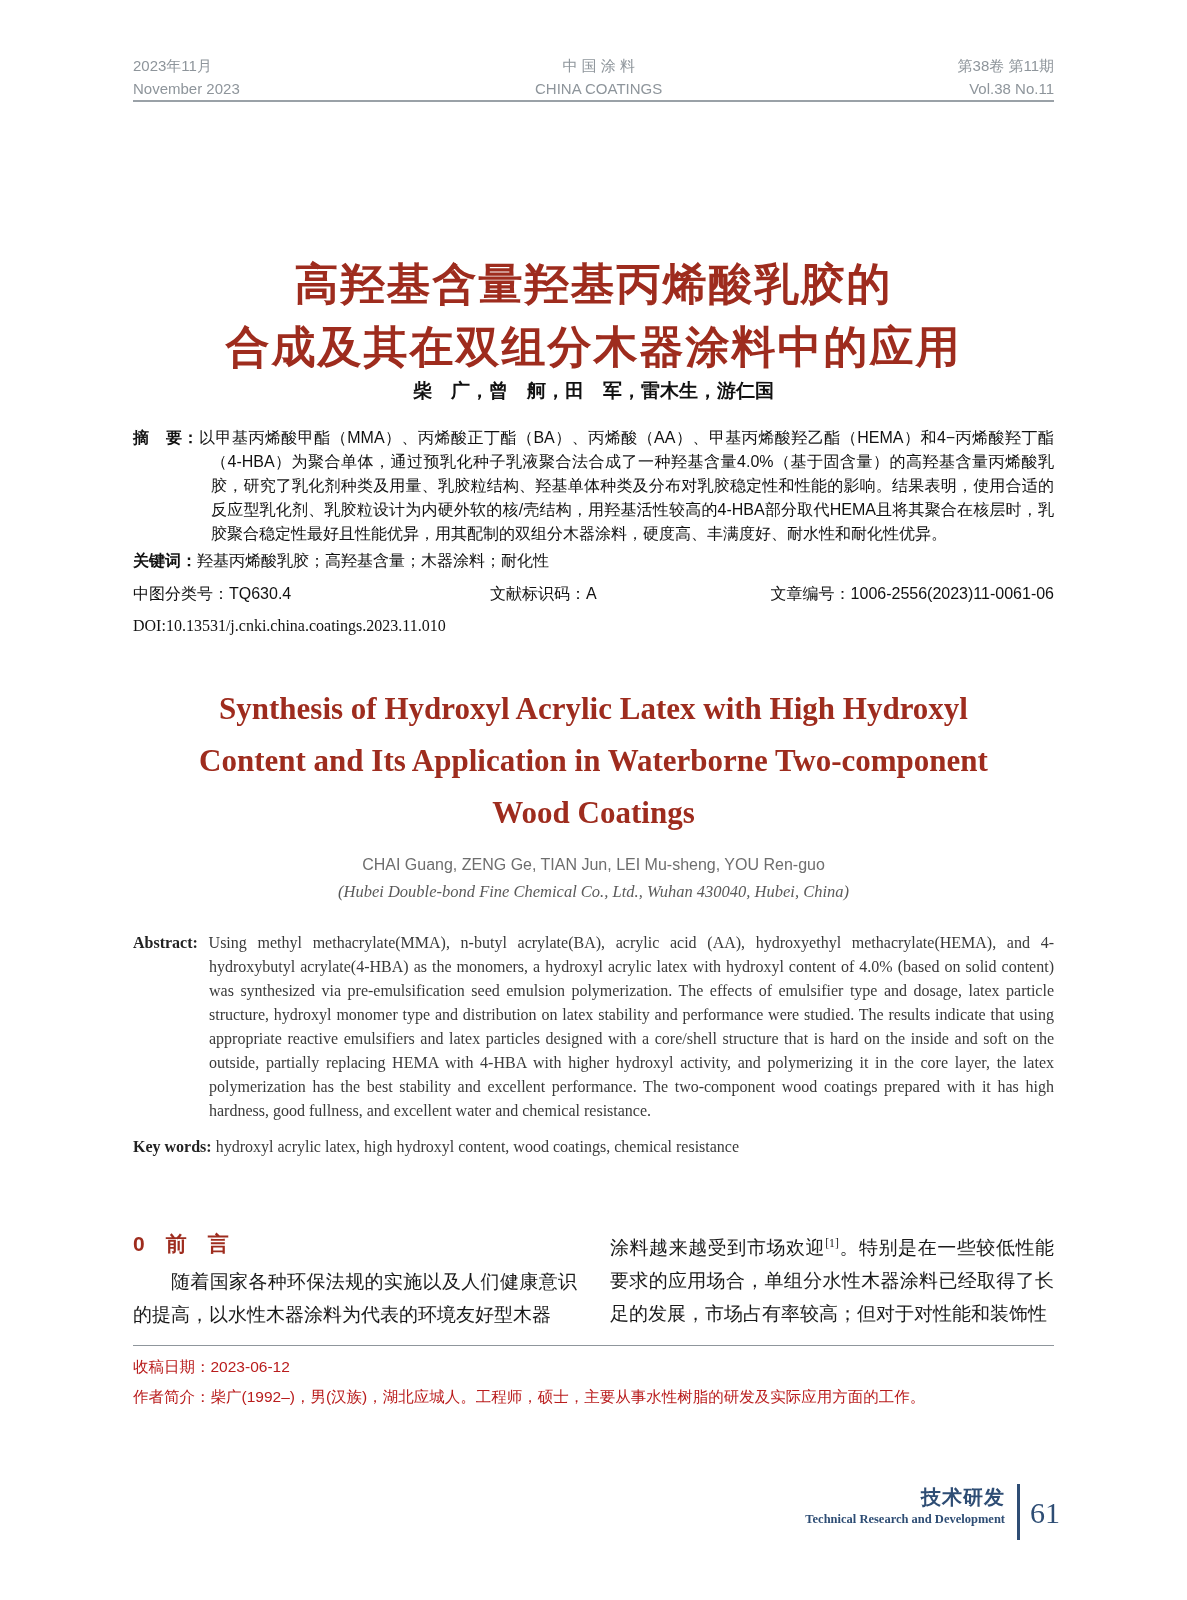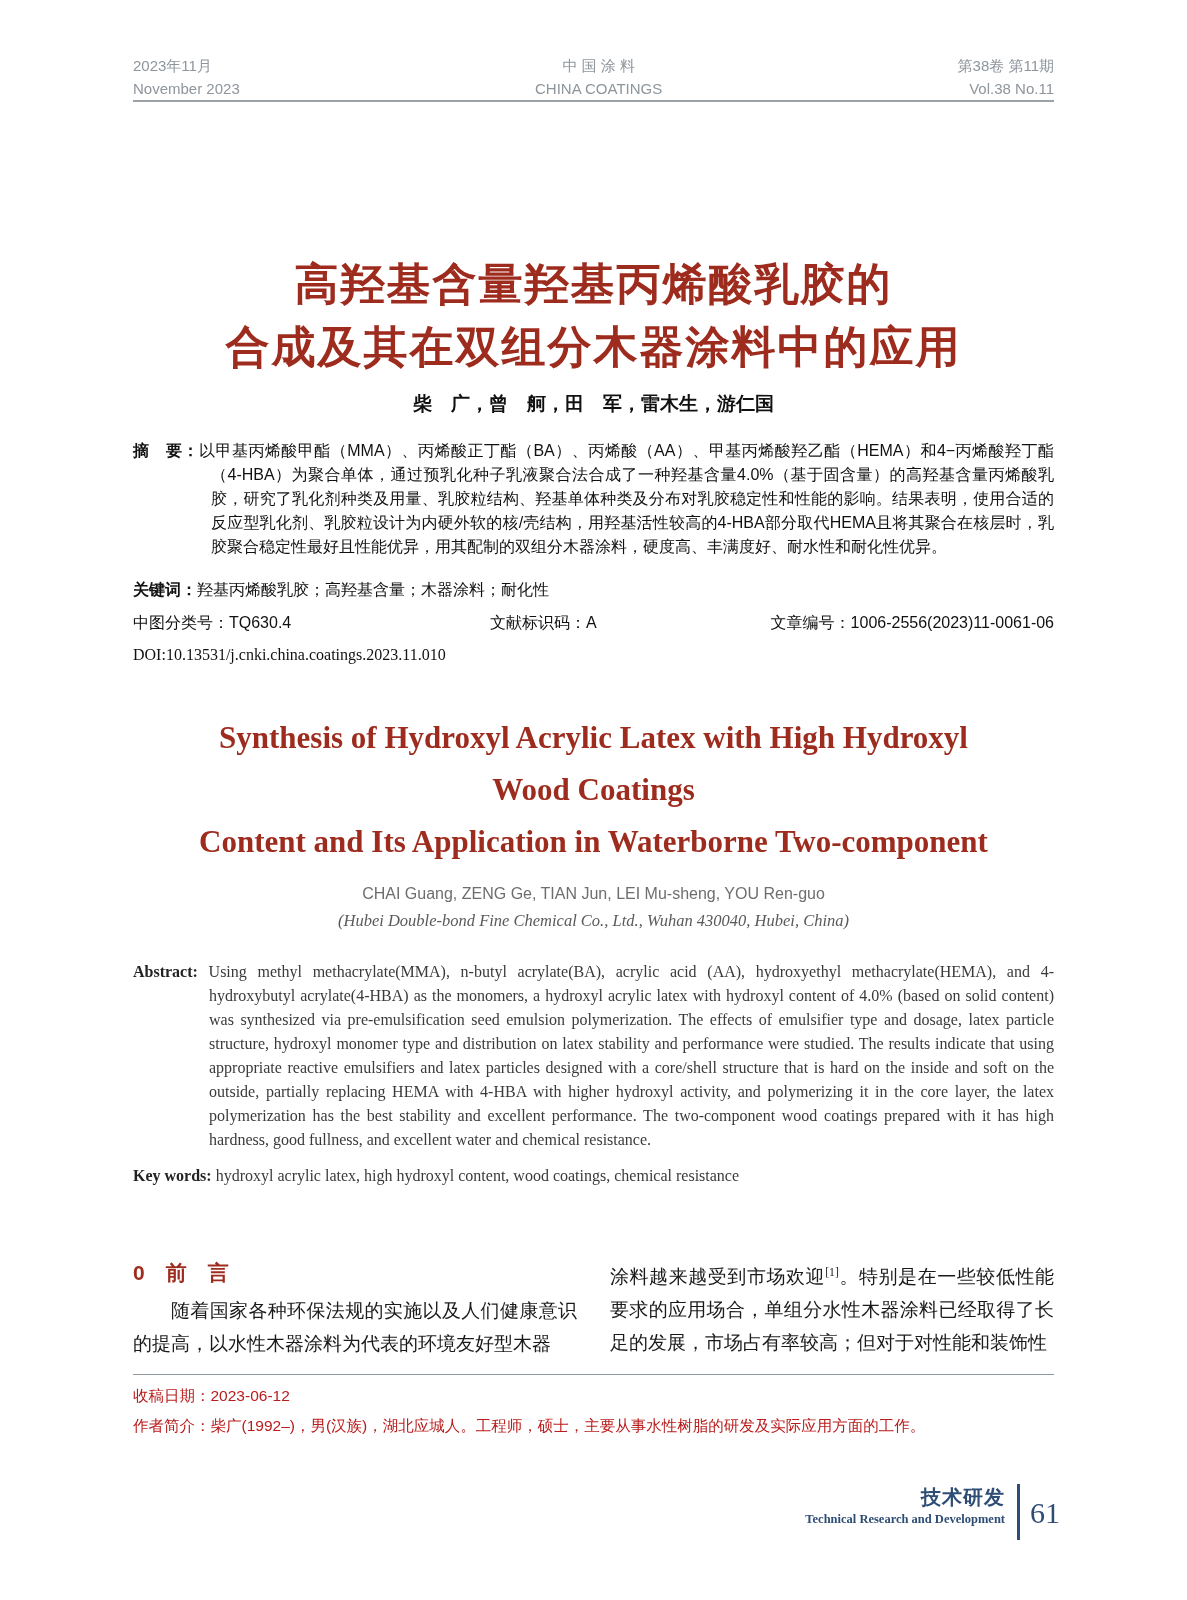--- a/index.html
+++ b/index.html
@@ -12,21 +12,21 @@
   .jheader{display:flex;justify-content:space-between;align-items:flex-end;
     color:#8e959b;font-size:15px;line-height:1.5;padding-bottom:0;
     border-bottom:2px solid #9aa1a7;}
   .jheader .cell{white-space:nowrap;}
   .jheader .c-left{text-align:left;}
   .jheader .c-center{text-align:center;}
   .jheader .c-right{text-align:right;}
   
   .title-zh{margin-top:150px;text-align:center;color:#9e2c1e;
     font-size:44px;line-height:63px;font-weight:800;letter-spacing:2px;}
-  .authors-zh{margin-top:13px;text-align:center;font-size:19px;font-weight:700;line-height:26px;color:#111;}
+  .authors-zh{margin-top:0;text-align:center;font-size:19px;font-weight:700;line-height:26px;color:#111;}
   .affil-zh{margin-top:4px;text-align:center;font-size:16.5px;line-height:24px;color:#111;}
   
   .abs-zh{margin-top:22px;font-size:16px;line-height:24px;text-align:justify;
     padding-left:78px;text-indent:-78px;color:#111;}
   .abs-zh .lbl{font-weight:700;}
   .kw-zh{margin-top:2px;font-size:16px;line-height:25px;color:#111;}
   .kw-zh .lbl{font-weight:700;}
   .clc-row{margin-top:8px;display:grid;grid-template-columns:357px 267px 1fr;
     font-size:16px;line-height:25px;color:#111;}
   .clc-row .c3{text-align:right;}
@@ -88,42 +88,42 @@
     <div>高羟基含量羟基丙烯酸乳胶的</div>
     <div>合成及其在双组分木器涂料中的应用</div>
   </h1>
 
   <div class="authors-zh">柴　广，曾　舸，田　军，雷木生，游仁国</div>
 
   <p class="abs-zh" style="margin-bottom:0;">
     <span class="lbl">摘　要：</span><span>以甲基丙烯酸甲酯（MMA）、丙烯酸正丁酯（BA）、丙烯酸（AA）、甲基丙烯酸羟乙酯（HEMA）和4−丙烯酸羟丁酯（4-HBA）为聚合单体，通过预乳化种子乳液聚合法合成了一种羟基含量4.0%（基于固含量）的高羟基含量丙烯酸乳胶，研究了乳化剂种类及用量、乳胶粒结构、羟基单体种类及分布对乳胶稳定性和性能的影响。结果表明，使用合适的反应型乳化剂、乳胶粒设计为内硬外软的核/壳结构，用羟基活性较高的4-HBA部分取代HEMA且将其聚合在核层时，乳胶聚合稳定性最好且性能优异，用其配制的双组分木器涂料，硬度高、丰满度好、耐水性和耐化性优异。</span>
   </p>
 
-  <p class="kw-zh" style="margin:18px 0 0 0;">
+  <p class="kw-zh" style="margin:2px 0 0 0;">
     <span class="lbl">关键词：</span><span>羟基丙烯酸乳胶；高羟基含量；木器涂料；耐化性</span>
   </p>
 
   <div class="clc-row">
     <div class="c1">
       <span class="lbl">中图分类号：</span><span>TQ630.4</span>
     </div>
     <div class="c2">
       <span class="lbl">文献标识码：</span><span>A</span>
     </div>
     <div class="c3">
       <span class="lbl">文章编号：</span><span>1006-2556(2023)11-0061-06</span>
     </div>
   </div>
 
   <div class="doi">DOI:10.13531/j.cnki.china.coatings.2023.11.010</div>
 
   <h2 class="title-en" style="margin-bottom:0;">
     <div>Synthesis of Hydroxyl Acrylic Latex with High Hydroxyl</div>
+    <div>Content and Its Application in Waterborne Two-component</div>
     <div>Wood Coatings</div>
-    <div>Content and Its Application in Waterborne Two-component</div>
   </h2>
 
   <div class="authors-en">CHAI Guang, ZENG Ge, TIAN Jun, LEI Mu-sheng, YOU Ren-guo</div>
   <div class="affil-en">(Hubei Double-bond Fine Chemical Co., Ltd., Wuhan 430040, Hubei, China)</div>
 
   <p class="abs-en" style="margin-bottom:12px;">
     <span class="lbl">Abstract:</span> <span>Using methyl methacrylate(MMA), n-butyl acrylate(BA), acrylic acid (AA), hydroxyethyl methacrylate(HEMA), and 4-hydroxybutyl acrylate(4-HBA) as the monomers, a hydroxyl acrylic latex with hydroxyl content of 4.0% (based on solid content) was synthesized via pre-emulsification seed emulsion polymerization. The effects of emulsifier type and dosage, latex particle structure, hydroxyl monomer type and distribution on latex stability and performance were studied. The results indicate that using appropriate reactive emulsifiers and latex particles designed with a core/shell structure that is hard on the inside and soft on the outside, partially replacing HEMA with 4-HBA with higher hydroxyl activity, and polymerizing it in the core layer, the latex polymerization has the best stability and excellent performance. The two-component wood coatings prepared with it has high hardness, good fullness, and excellent water and chemical resistance.</span>
   </p>
 
   <p class="kw-en" style="margin:4px 0 0 0;">

